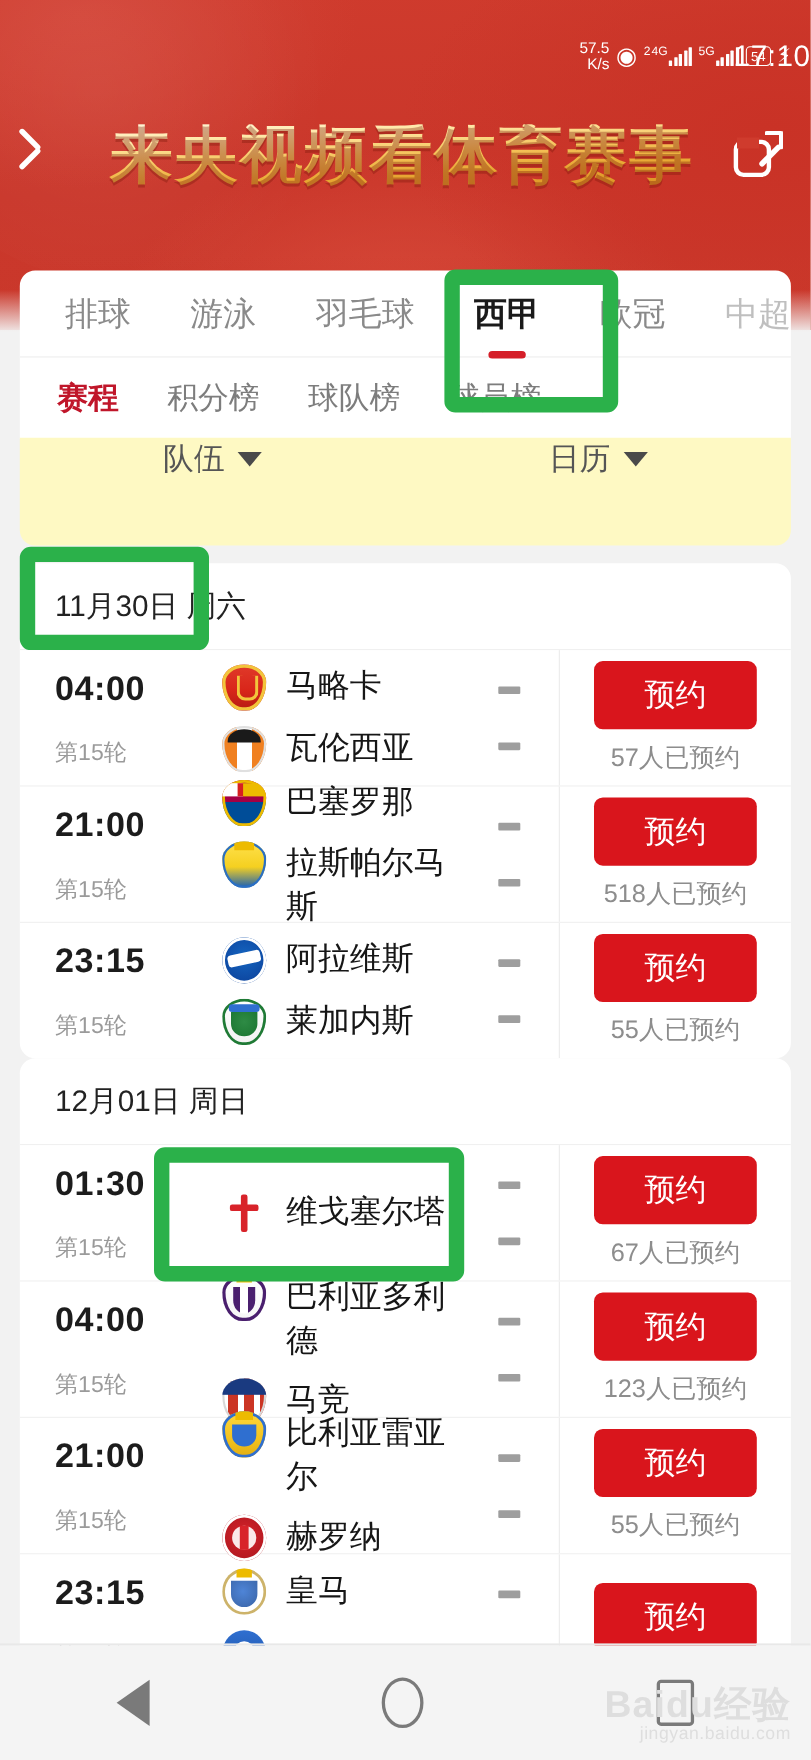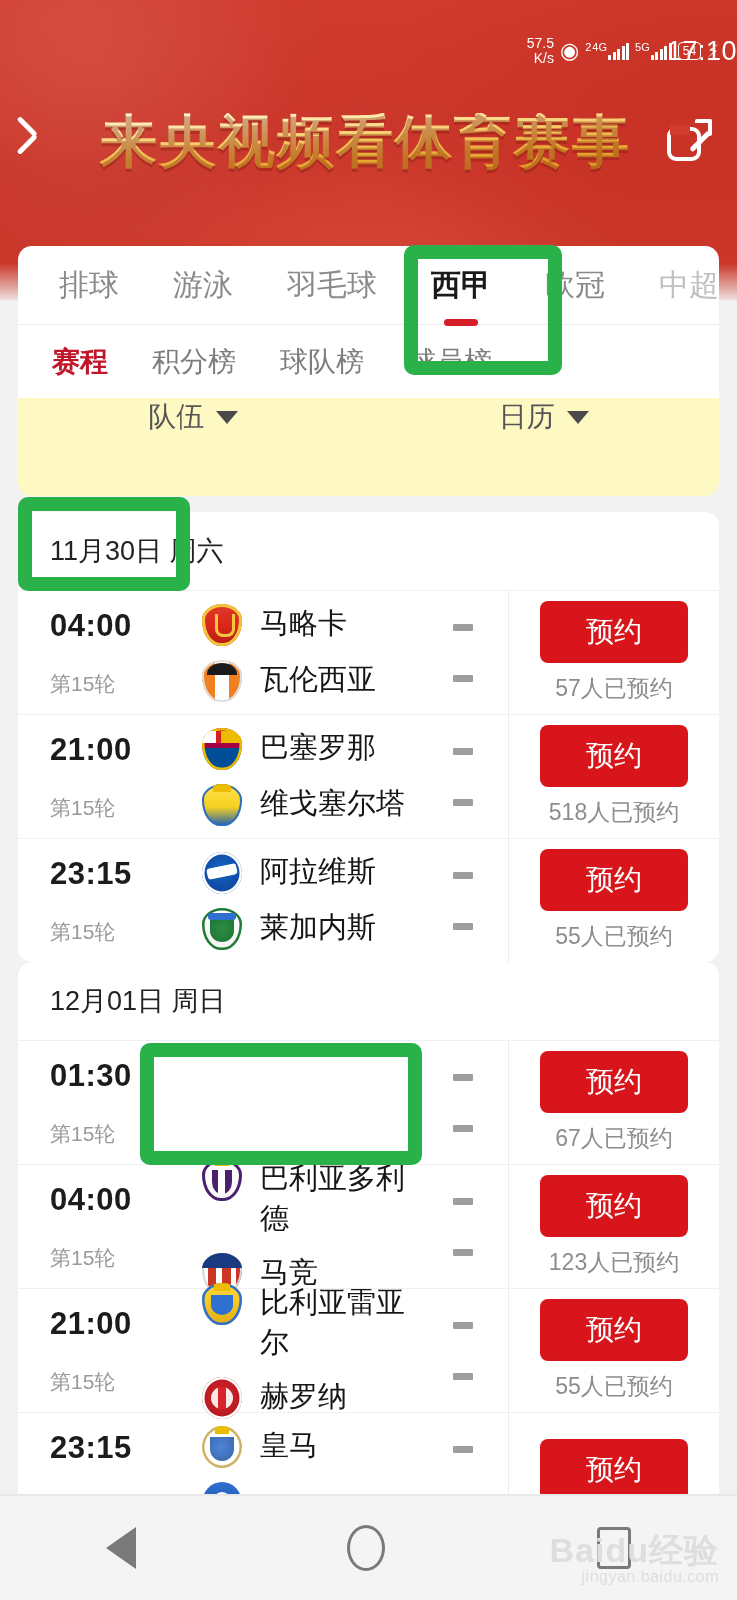--- a/index.html
+++ b/index.html
@@ -411,21 +411,21 @@
       <div class="team-line">
         <div class="crest">
             <div class="shield c-barca"></div>
           </div>
         <div class="team-name">巴塞罗那</div>
       </div>
       <div class="team-line">
         <div class="crest">
             <div class="shield c-laspalmas"></div>
           </div>
-        <div class="team-name">维戈塞尔塔</div>
+        <div class="team-name">拉斯帕尔马斯</div>
       </div>
     </div>
     <div class="m-scores">
       <div class="score-dash"></div>
       <div class="score-dash"></div>
     </div>
     <div class="m-action">
       <div class="btn-book">预约</div>
       <div class="book-count">518人已预约</div>
     </div>
@@ -463,20 +463,26 @@
 
 <div class="section" style="top:962px;">
   <div class="section-date">12月01日 周日</div>
 
   <div class="match-row">
     <div class="m-time">
       <div class="m-time-main">01:30</div>
       <div class="m-time-sub">第15轮</div>
     </div>
     <div class="m-teams">
+      <div class="team-line">
+        <div class="crest">
+            <div class="shield c-celta"></div>
+          </div>
+        <div class="team-name">维戈塞尔塔</div>
+      </div>
     </div>
     <div class="m-scores">
       <div class="score-dash"></div>
       <div class="score-dash"></div>
     </div>
     <div class="m-action">
       <div class="btn-book">预约</div>
       <div class="book-count">67人已预约</div>
     </div>
   </div>

